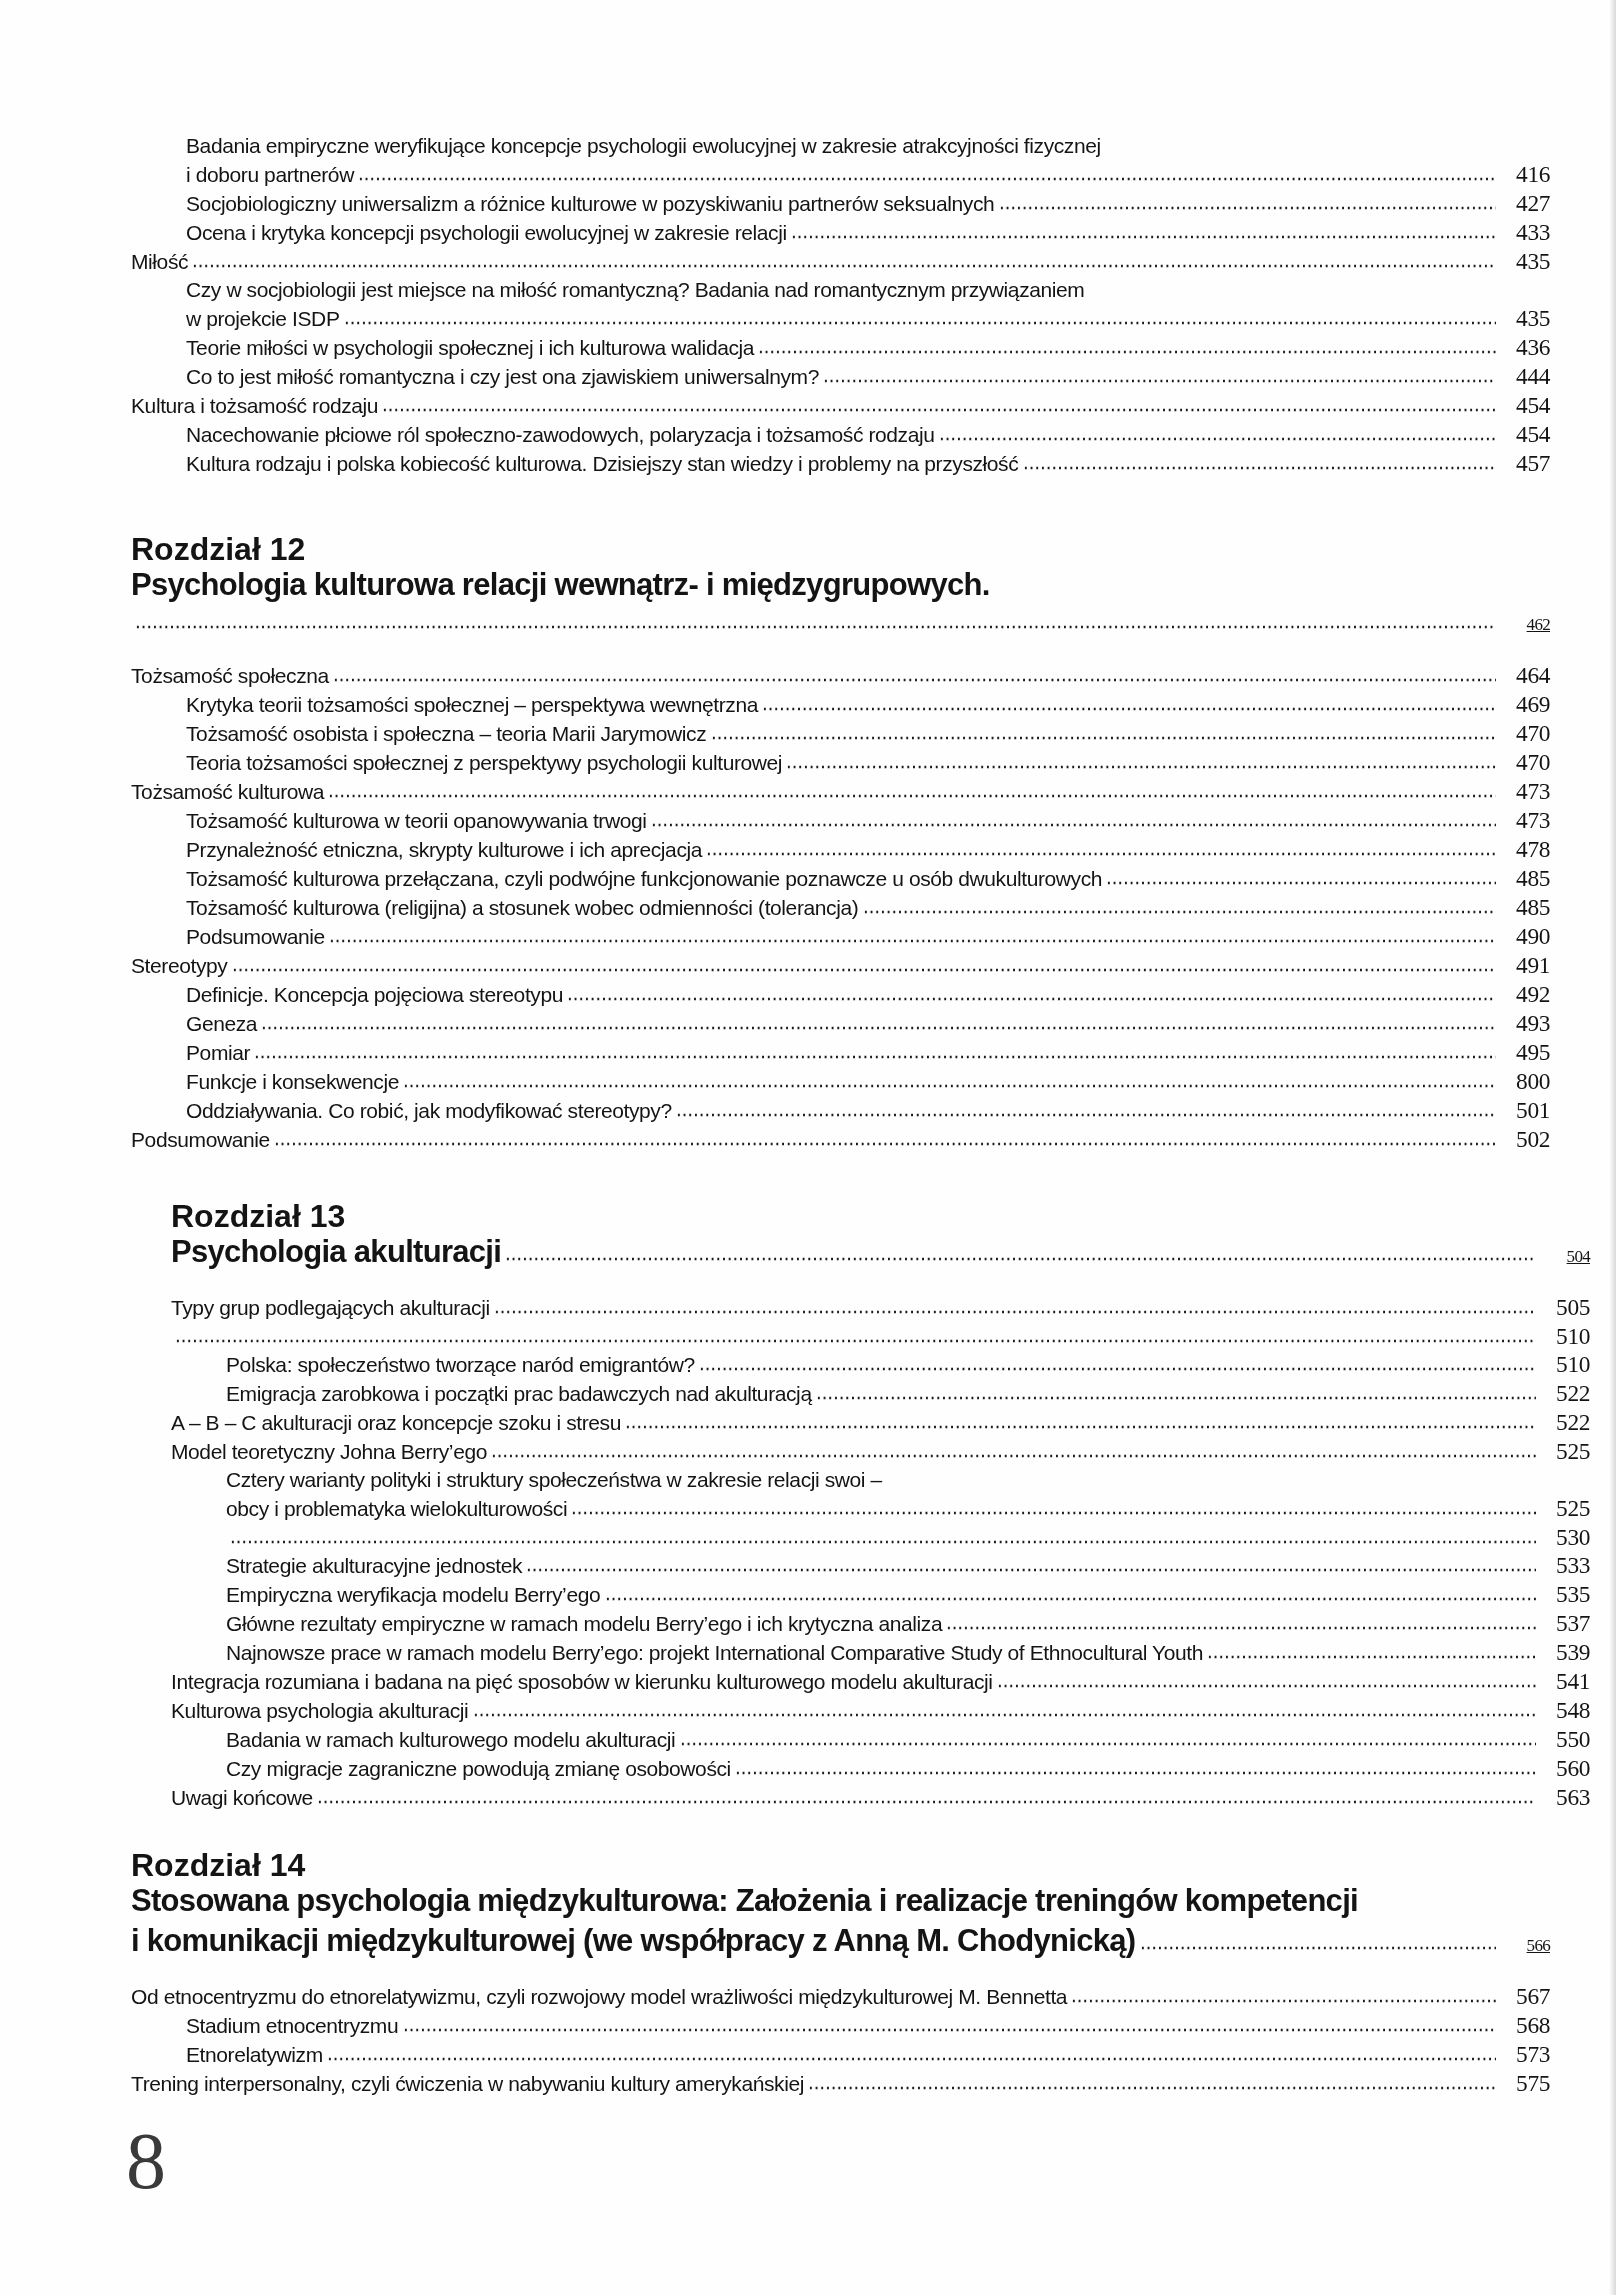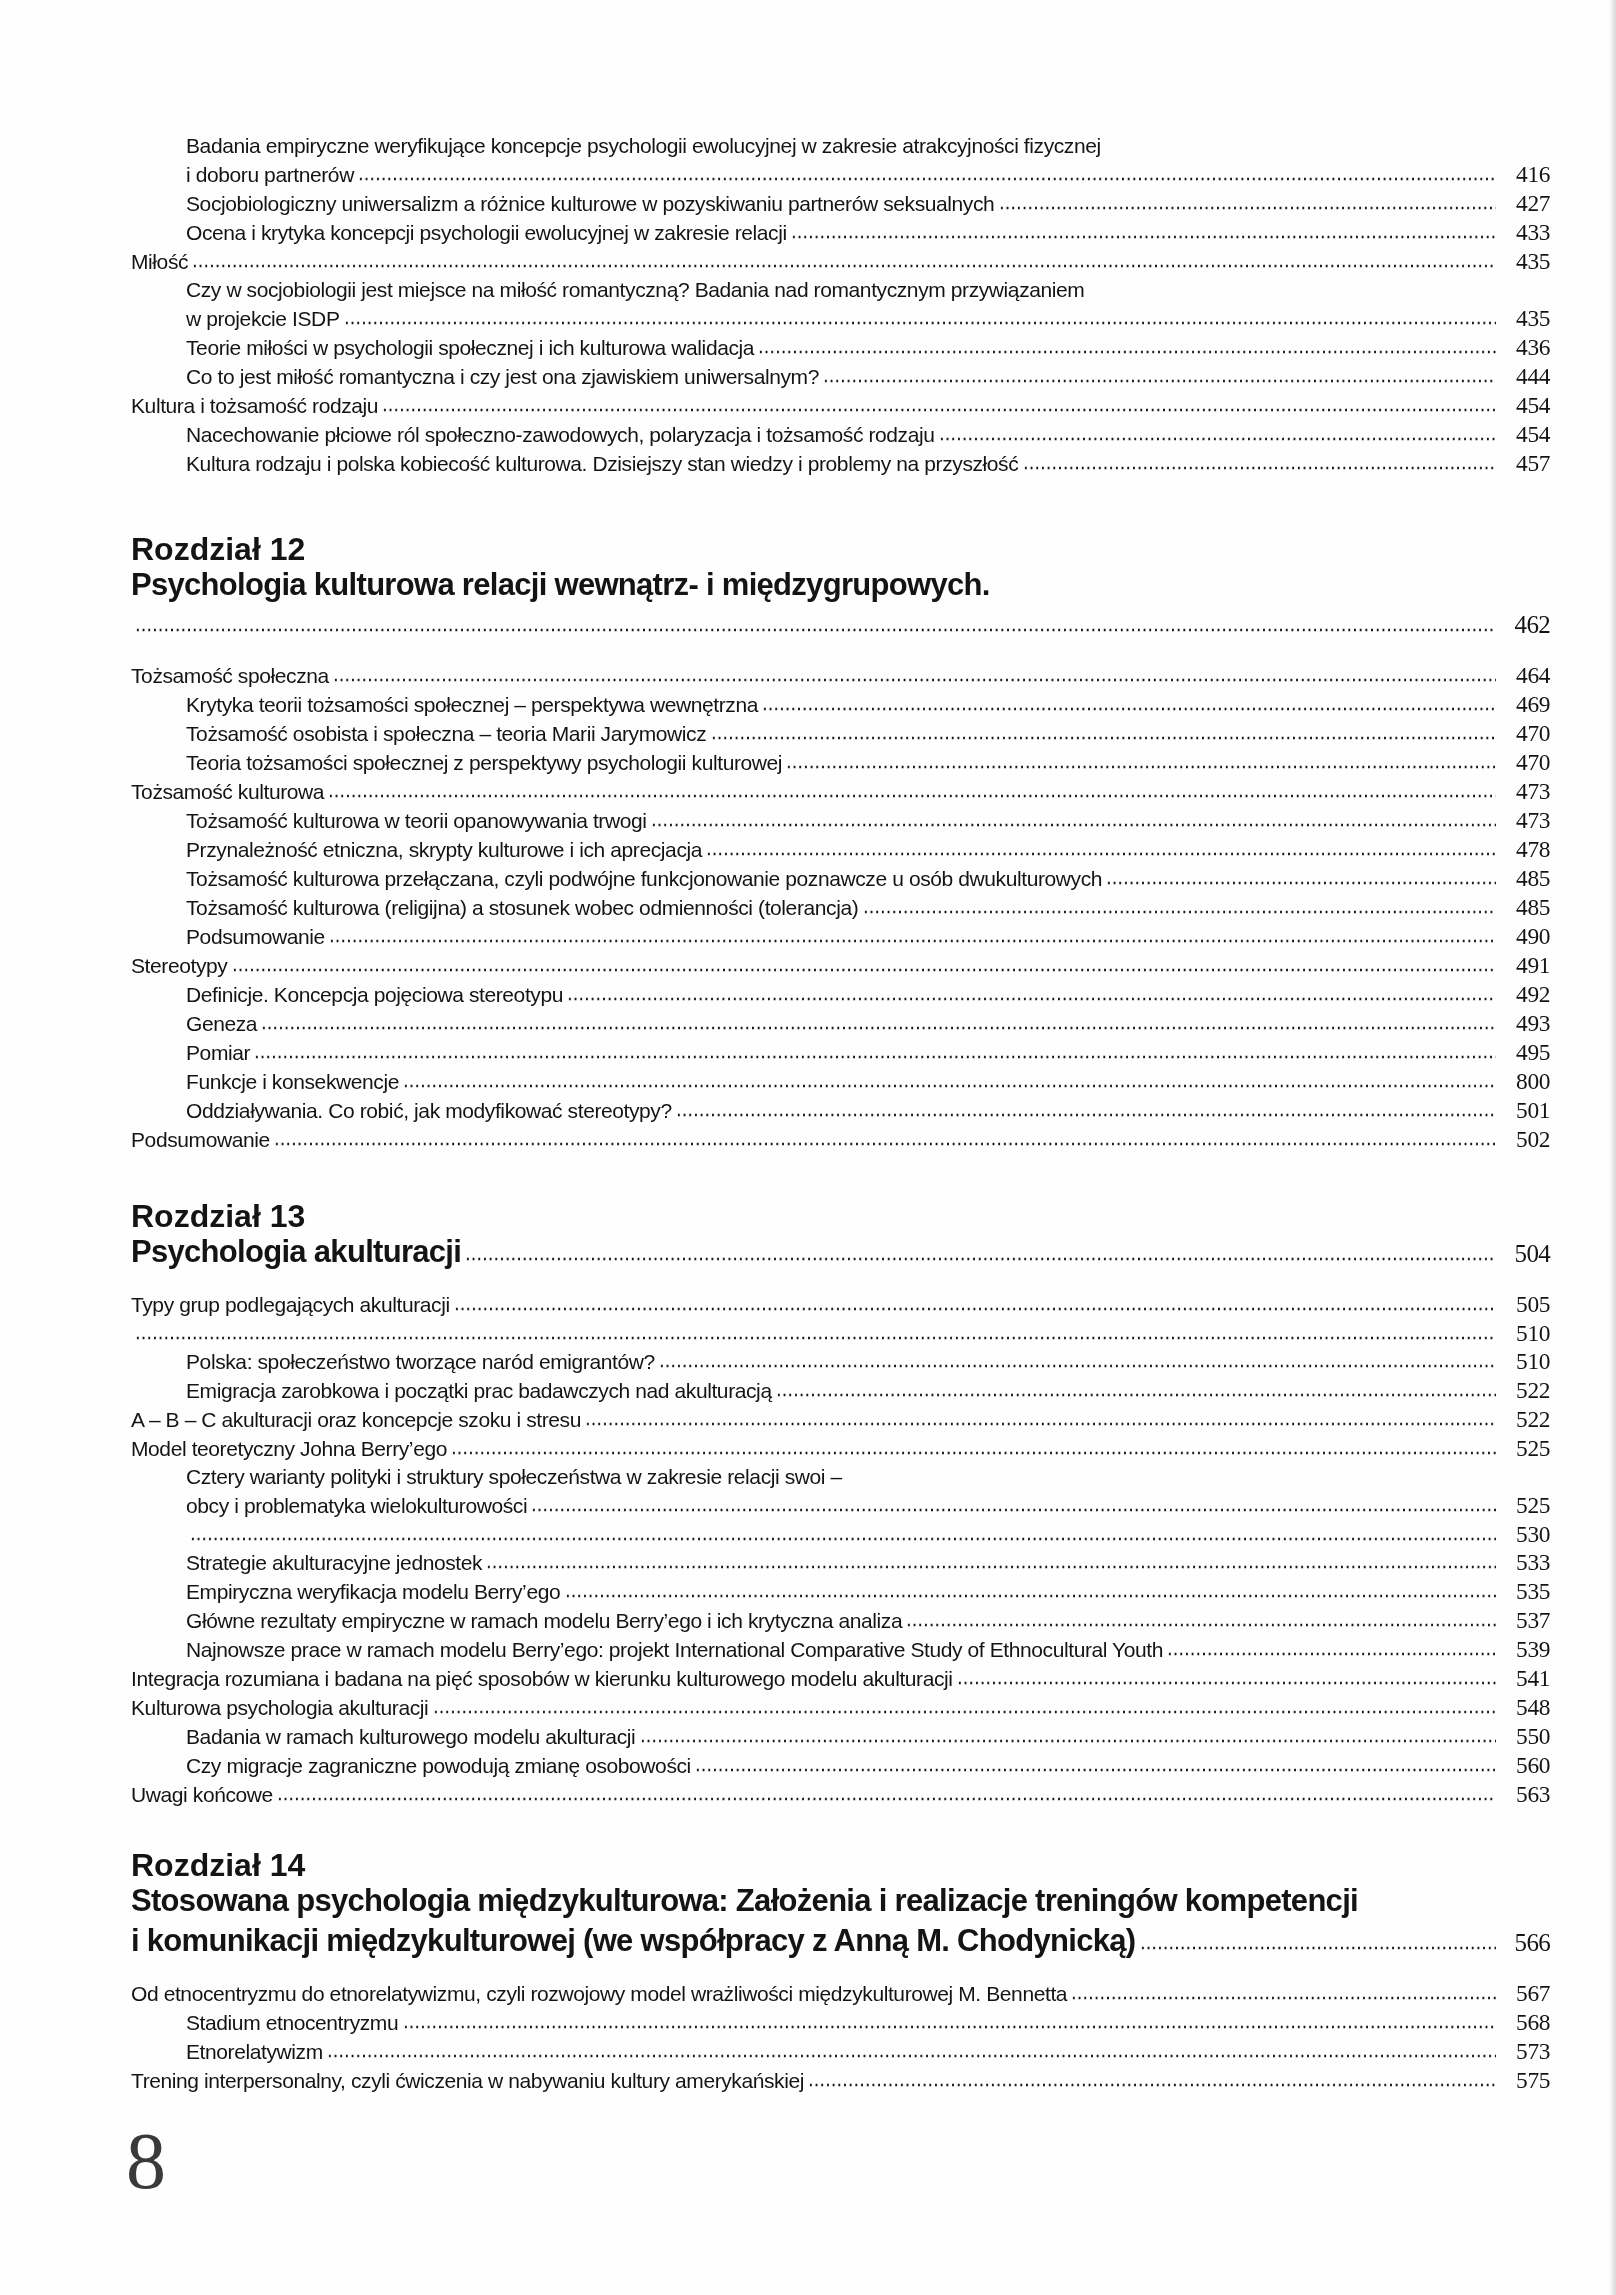--- a/index.html
+++ b/index.html
@@ -20,28 +20,28 @@
     flex: 1; margin: 0 10px 0 4.3px; height: 5.7px; align-self: baseline;
     background-image: radial-gradient(circle, #1a1a1a 1.1px, transparent 1.3px);
     background-size: 5.7px 5.7px; background-repeat: repeat-x; background-position: left bottom;
   }
   .row .page-no { width: 44px; text-align: right; font-family: "Liberation Serif", serif; font-size: 23.4px; }
   .row.nopage { display: block; }
   .l1 { padding-left: 0; }
   .l2 { padding-left: 55px; }
   .chapter-label { font-size: 32px; line-height: 31px; font-weight: bold; margin-top: 0; }
   .chapter-title { font-size: 31px; line-height: 40px; font-weight: bold; letter-spacing: -0.7px; }
-  .chapter-title .page-no { font-size: 25px; font-weight: normal; }
+  .chapter-title .page-no { font-size: 17px; font-weight: normal; text-decoration: underline; }
   .chapter-title .leader { margin-bottom: 2.8px; }
   .gap { height: 15.6px; }
   .folio { position: absolute; left: 126px; top: 2121px; font-family: "Liberation Serif", serif;
            font-size: 80px; color: #3a3a3a; line-height: 1; }
   #sec-top { top: 132px; }
   #ch12 { top: 534px; }
-  #ch13 { top: 1201px; }
+  #ch13 { top: 1201px; margin-left: 40px; }
   #ch14 { top: 1850px; }
 </style>
 </head>
 <body>
 
 <div class="page">
   <div class="shadow"></div>
 
   <div class="toc" id="sec-top">
       <div class="row l2 nopage"><span class="text">Badania empiryczne weryfikujące koncepcje psychologii ewolucyjnej w zakresie atrakcyjności fizycznej</span></div>

